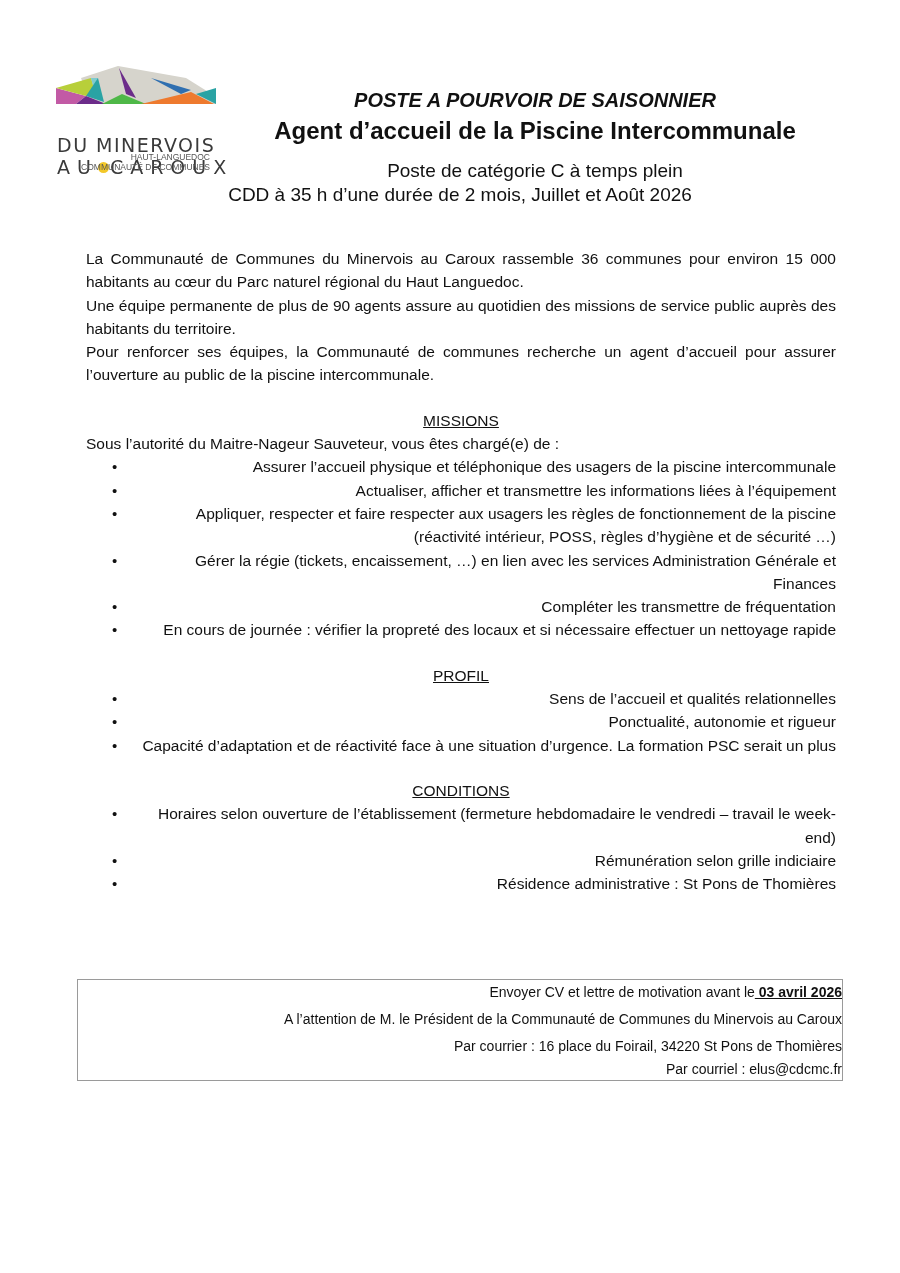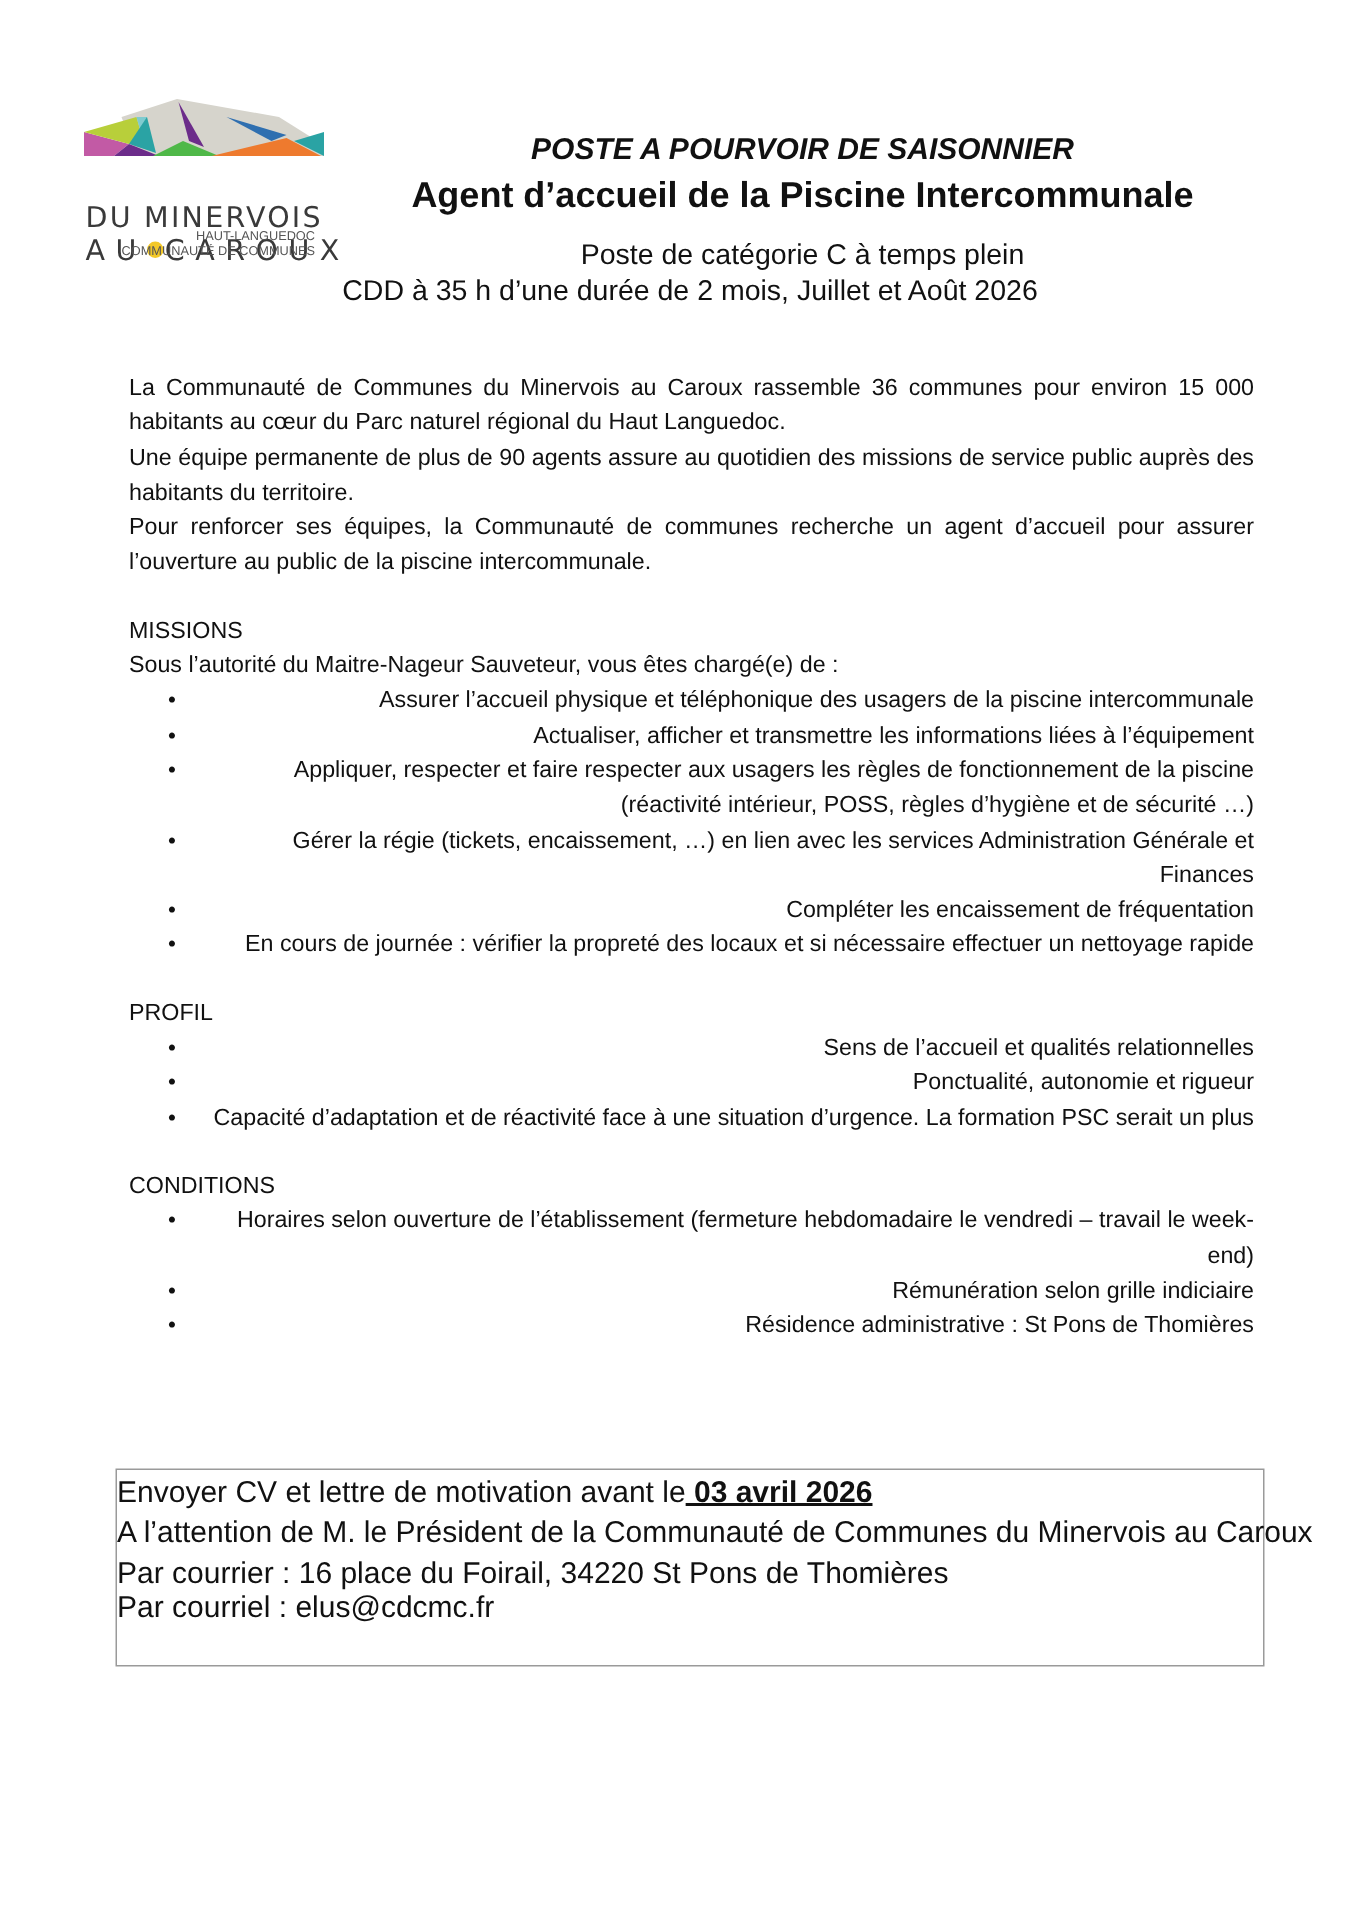--- a/index.html
+++ b/index.html
@@ -24,28 +24,28 @@
   .logo-subwrap { position:absolute; left:0; top:0; width:178px; }
 
   .title { position: absolute; left: 240px; width: 590px; text-align: center; white-space: nowrap; }
   .t1 { top: 89px; font-weight: bold; font-size: 20px; font-style: italic; }
   .t2 { top: 117px; font-size: 24px; font-weight: bold; }
   .t3 { top: 160px; font-size: 19px; }
   .t4 { top: 184px; font-size: 19px; left: 190px; width: 540px; }
 
   .content { position: absolute; left: 86px; top: 247px; width: 750px; font-size: 15.5px; line-height: 23.3px; }
   .intro p { margin: 0; text-align: justify; }
-  .section-title { margin-top: 22px; display: block; }
+  .section-title { text-decoration: underline; margin-top: 22px; display: block; text-align: center; }
   ul { margin: 0; padding-left: 54px; list-style: none; text-align: right; }
   li { position: relative; }
   li::before { content: "•"; position: absolute; left: -28px; top: 0; font-size: 15px; }
 
   .box {
-    position: absolute; left: 77px; top: 979px; width: 766px; height: 132px;
-    border: 1px solid #9a9a9a; box-sizing: border-box; text-align: left; font-size: 20px;
+    position: absolute; left: 77px; top: 979px; width: 766px; height: 102px;
+    border: 1px solid #9a9a9a; box-sizing: border-box; text-align: right; font-size: 14px;
   }
   .box .line { position: absolute; left: 0; right: 0; white-space: nowrap; }
   .box .l1 { top: 4px; }
   .box .l2 { top: 31px; }
   .box .l3 { top: 58px; }
   .box .l4 { top: 81px; }
   .deadline { font-weight: bold; text-decoration: underline; }
 </style>
 </head>
 <body>
@@ -84,21 +84,21 @@
     <p>Pour renforcer ses équipes, la Communauté de communes recherche un agent d’accueil pour assurer l’ouverture au public de la piscine intercommunale.</p>
   </div>
 
   <span class="section-title">MISSIONS</span>
   <div>Sous l’autorité du Maitre-Nageur Sauveteur, vous êtes chargé(e) de :</div>
   <ul>
     <li>Assurer l’accueil physique et téléphonique des usagers de la piscine intercommunale</li>
     <li>Actualiser, afficher et transmettre les informations liées à l’équipement</li>
     <li>Appliquer, respecter et faire respecter aux usagers les règles de fonctionnement de la piscine (réactivité intérieur, POSS, règles d’hygiène et de sécurité …)</li>
     <li>Gérer la régie (tickets, encaissement, …) en lien avec les services Administration Générale et Finances</li>
-    <li>Compléter les encaissement de fréquentation</li>
+    <li>Compléter les transmettre de fréquentation</li>
     <li>En cours de journée : vérifier la propreté des locaux et si nécessaire effectuer un nettoyage rapide</li>
   </ul>
 
   <span class="section-title">PROFIL</span>
   <ul>
     <li>Sens de l’accueil et qualités relationnelles</li>
     <li>Ponctualité, autonomie et rigueur</li>
     <li>Capacité d’adaptation et de réactivité face à une situation d’urgence. La formation PSC serait un plus</li>
   </ul>
 

